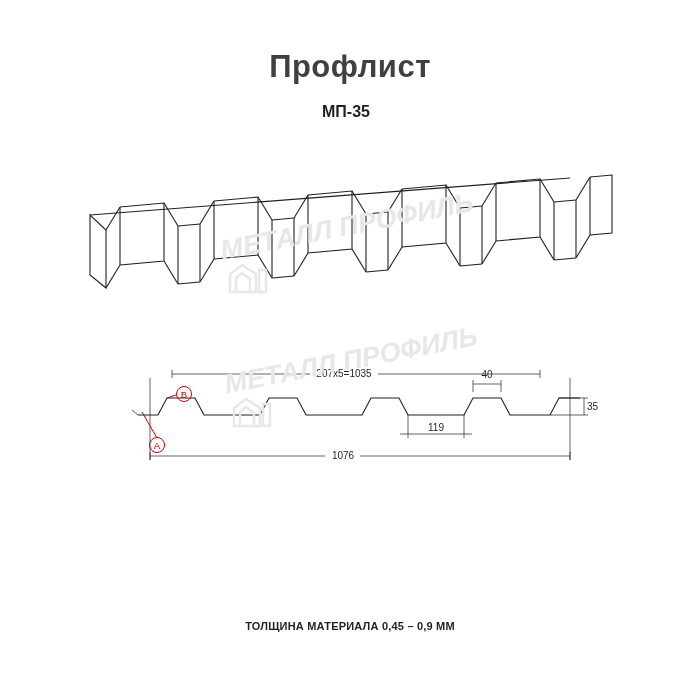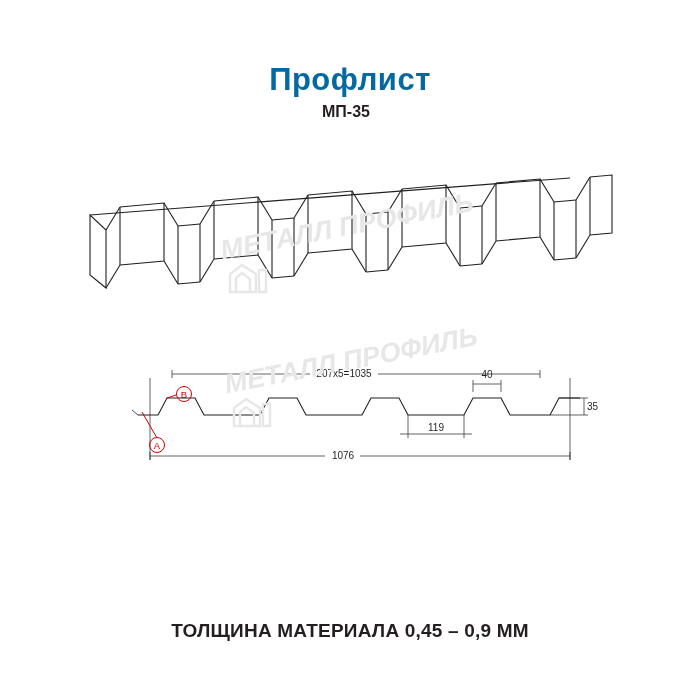--- a/index.html
+++ b/index.html
@@ -16,46 +16,46 @@
     overflow: hidden;
   }
   .page {
     position: relative;
     width: 700px;
     height: 700px;
   }
   
   .title {
     position: absolute;
-    top: 62px;
+    top: 49px;
     left: 0;
     width: 700px;
     text-align: center;
     font-size: 31px;
     font-weight: bold;
     letter-spacing: 0.5px;
-    color: #0369a1;
+    color: #404040;
   }
   .subtitle {
     position: absolute;
     top: 103px;
     left: 0;
     width: 692px;
     text-align: center;
     font-size: 16px;
     font-weight: bold;
     color: #231f20;
   }
   .footnote {
     position: absolute;
     top: 620px;
     left: 0;
     width: 700px;
     text-align: center;
-    font-size: 19px;
+    font-size: 11px;
     font-weight: bold;
     letter-spacing: 0.2px;
     color: #231f20;
   }
   
   .iso-wrap {
     position: absolute;
     left: 60px;
     top: 160px;
     width: 580px;

